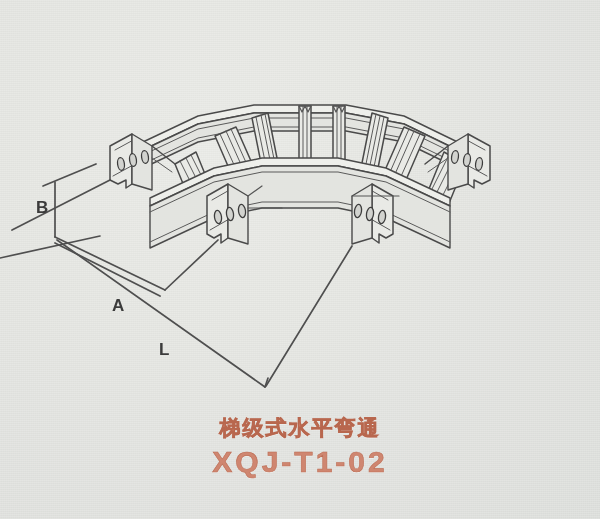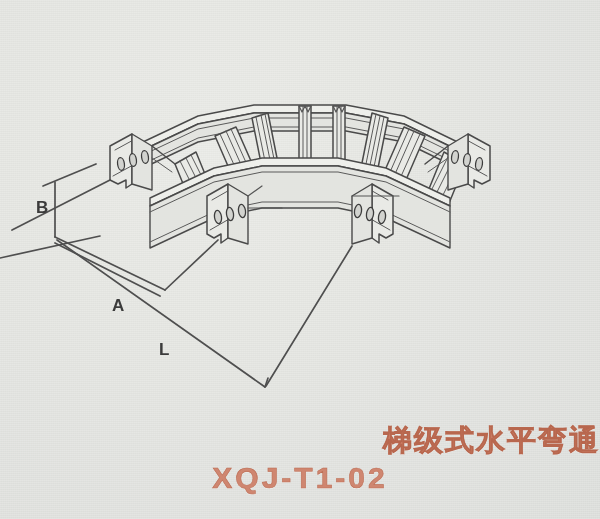--- a/index.html
+++ b/index.html
@@ -39,28 +39,27 @@
   .caption-block {
     position: absolute;
     left: 0;
     top: 418px;
     width: 600px;
     text-align: center;
     line-height: 1;
   }
   .title-cn {
     font-family: "DejaVu Sans", "Liberation Sans", sans-serif;
-    font-size: 29px;
+    font-size: 21px;
     font-weight: 700;
     letter-spacing: 2px;
     color: #c97b62;
     -webkit-text-stroke: 0.7px #b8674e;
     text-shadow: 0 1px 0 rgba(255,255,255,.45);
-    margin: 8px 0 8px 0;
-    text-align: right;
+    margin: 0 0 8px 0;
   }
   .title-model {
     font-family: "Liberation Sans", sans-serif;
     font-size: 30px;
     font-weight: 700;
     letter-spacing: 3px;
     color: #cf8670;
     -webkit-text-stroke: 0.6px #bd6e55;
     text-shadow: 0 1px 0 rgba(255,255,255,.4);
     margin: 0;

